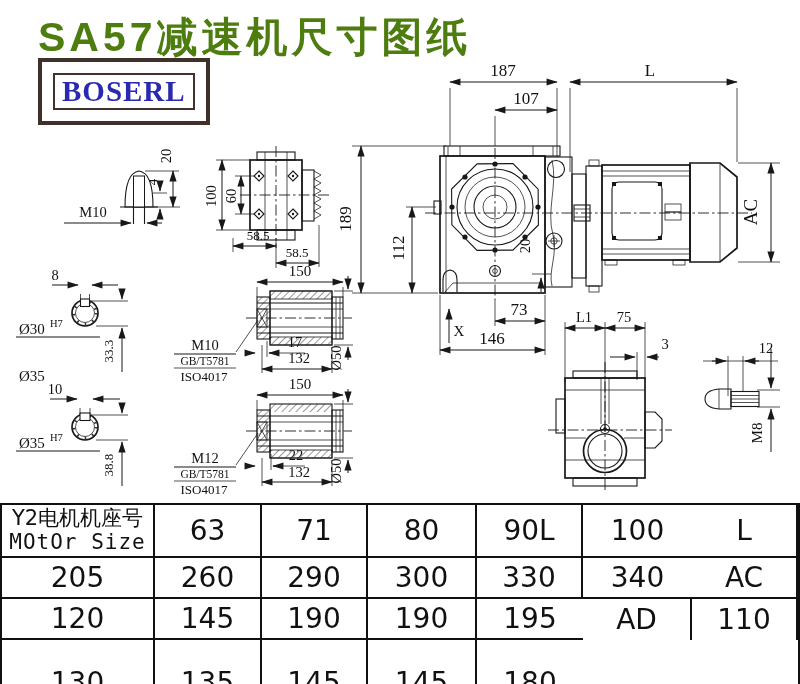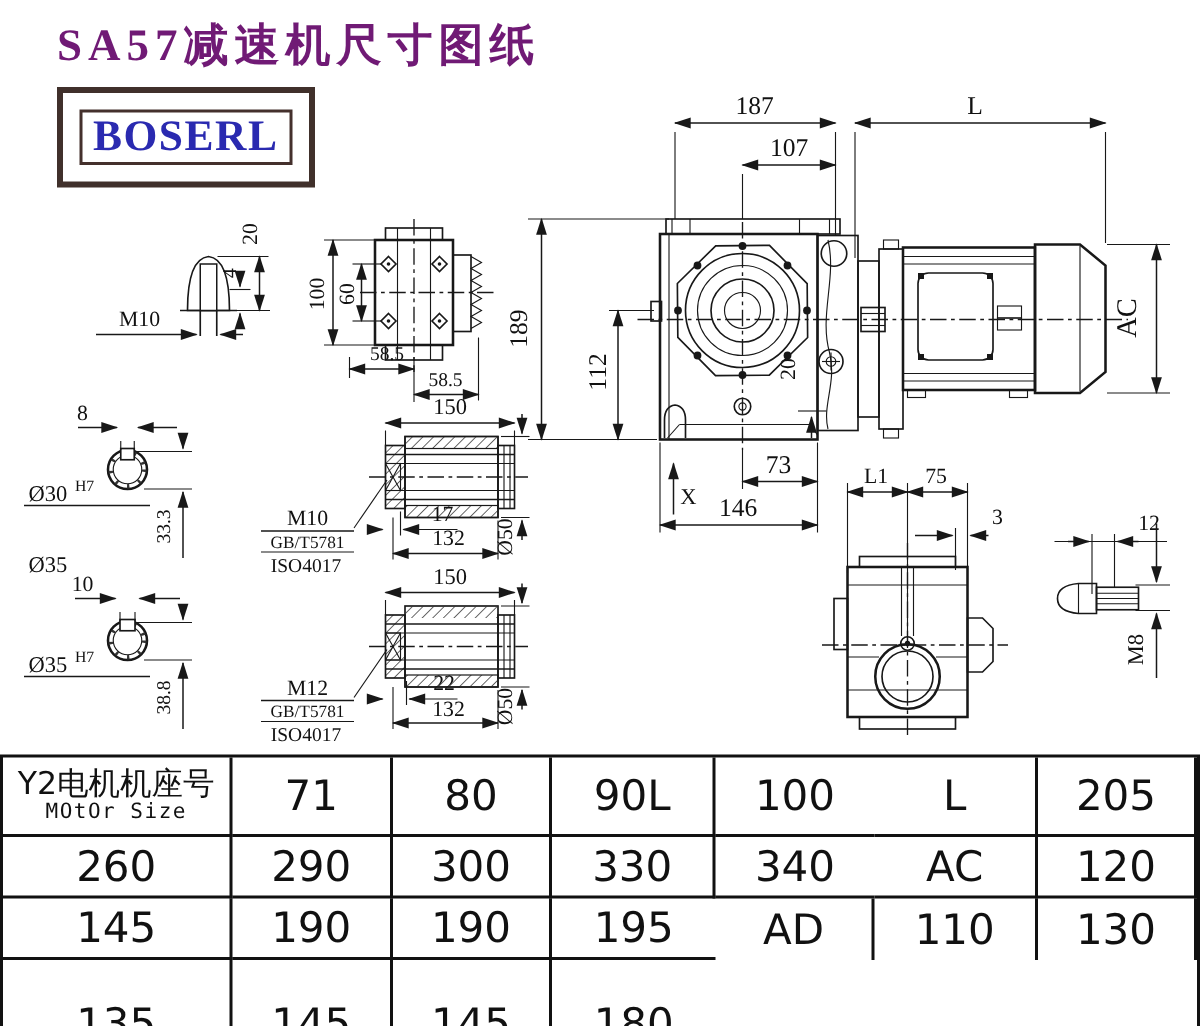--- a/index.html
+++ b/index.html
@@ -1,19 +1,19 @@
 <!DOCTYPE html>
 <html><head>
 <meta charset="utf-8">
 <style>
   html,body { margin:0; padding:0; background:#ffffff; }
   .sheet { position:relative; width:800px; height:684px; background:#ffffff; overflow:hidden;
            font-family:"Liberation Sans", sans-serif; }
-  .title { position:absolute; left:38px; top:10px; font-family:Liberation Serif, serif;
-           font-weight:700; font-size:30px; letter-spacing:4px; color:#701a75; white-space:nowrap; }
+  .title { position:absolute; left:38px; top:10px; font-family:Liberation Sans, sans-serif;
+           font-weight:700; font-size:41px; letter-spacing:4px; color:#4d7c0f; white-space:nowrap; }
   .logo { position:absolute; left:38px; top:58px; border:4px solid #40302b; background:#fff; padding:11px; }
   .logo-inner { border:2px solid #44302c; padding:0 7px; font-family:"Liberation Serif", serif;
                 font-size:29px; font-weight:600; color:#2a2ab0; letter-spacing:1px; line-height:33px; }
   svg.draw { position:absolute; left:0; top:0; }
   svg.draw text { fill:#111; font-family:"Liberation Serif", serif; }
   .ln  { fill:none; stroke:#181818; stroke-width:1.1; }
   .lnk { fill:none; stroke:#181818; stroke-width:1.7; }
   .lnt { fill:none; stroke:#181818; stroke-width:0.75; }
   .dim { fill:none; stroke:#181818; stroke-width:1; }
   .cl  { fill:none; stroke:#181818; stroke-width:0.9; stroke-dasharray:11 3 2.5 3; }
@@ -24,21 +24,21 @@
   .tbl { position:absolute; left:0; top:503px; width:800px; height:224px; box-sizing:border-box;
          border:2px solid #111; display:grid;
          grid-template-columns:153px 107px 106px 109px 106px 109px 1fr;
          grid-template-rows:53px 41px 41px 1fr; background:#fff; }
   .tc { border-right:2px solid #111; border-bottom:2px solid #111; display:flex;
         align-items:center; justify-content:center; font-family:"DejaVu Sans", sans-serif;
         font-size:28px; color:#111; overflow:hidden; }
   .tc.last { border-right:none; } .tc.bot { border-bottom:none; }
   .hdrcell { flex-direction:column; justify-content:center; line-height:1.1; }
   .hdr-cn { font-size:21px; letter-spacing:0px; white-space:nowrap; }
-  .hdr-en { font-family:"DejaVu Sans Mono", monospace; font-size:14px; letter-spacing:1px; white-space:nowrap; }
+  .hdr-en { font-family:"DejaVu Sans Mono", monospace; font-size:21px; letter-spacing:1px; white-space:nowrap; }
 </style>
 </head>
 <body>
 
 <div class="sheet">
 
   <div class="title">SA57减速机尺寸图纸</div>
   <div class="logo">
     <div class="logo-inner">BOSERL</div>
   </div>
@@ -393,20 +393,21 @@
       <line class="dim" x1="771" y1="452" x2="771" y2="409" marker-end="url(#arr)"></line>
       <text class="mid t15" transform="rotate(-90 762 433)" x="762" y="433">M8</text>
     </g>
   </svg>
 
   <div class="tbl">
     <div class="tc hdrcell">
       <div class="hdr-cn">Y2电机机座号</div>
       <div class="hdr-en">MOtOr Size</div>
     </div>
+    <div class="tc">63</div>
     <div class="tc">71</div>
     <div class="tc">80</div>
     <div class="tc">90L</div>
     <div class="tc last">100</div>
 
     <div class="tc">L</div>
     <div class="tc">205</div>
     <div class="tc">260</div>
     <div class="tc">290</div>
     <div class="tc">300</div>

